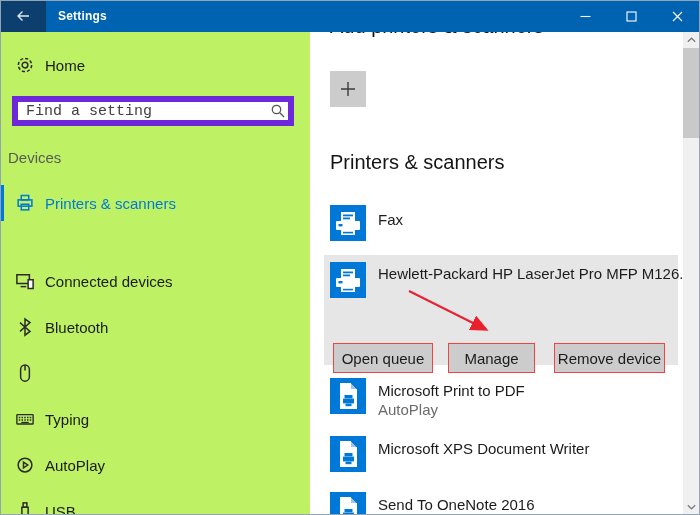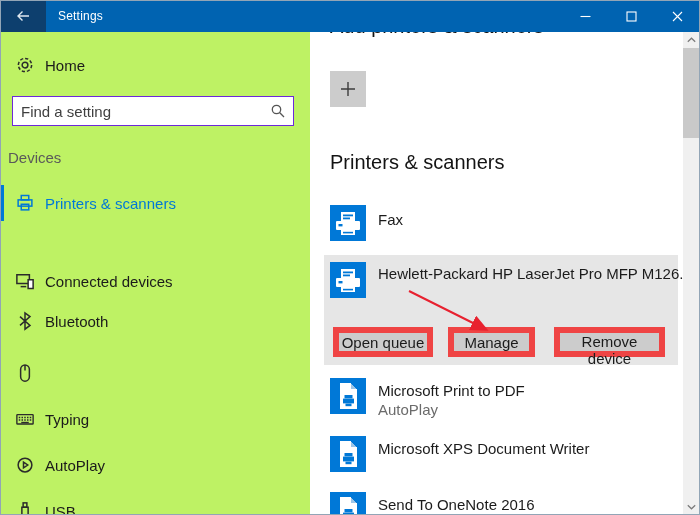--- a/index.html
+++ b/index.html
@@ -16,39 +16,39 @@
   
   .titlebar {
     position:absolute; left:0; top:0; width:700px; height:32px;
     background:var(--titlebar); z-index:10; display:flex; align-items:stretch;
   }
   .back-btn {
     width:46px; height:32px; background:var(--backbtn);
     display:flex; align-items:center; justify-content:center; cursor:pointer;
   }
   .win-title {
-    color:#fff; font-size:12px; font-weight:400; letter-spacing:.2px;
+    color:#fff; font-size:12px; font-weight:700; letter-spacing:.2px;
     display:flex; align-items:center; margin-left:12px; flex:1;
   }
   .win-controls { display:flex; }
   .win-btn { width:46px; height:32px; display:flex; align-items:center; justify-content:center; cursor:pointer; }
   
   .sidebar { position:absolute; left:0; top:32px; width:310px; bottom:0; background:#bef264; }
   .home-row {
     position:absolute; left:0; top:15px; width:300px; height:36px;
     display:flex; align-items:center; cursor:pointer; font-size:15px;
   }
   .home-row .nav-ic { position:absolute; left:15px; }
   .home-row .lbl { position:absolute; left:45px; }
   .searchbox {
     position:absolute; left:12px; top:64px; width:282px; height:30px;
   }
   .searchbox input {
-    width:100%; height:100%; border:1px solid #6d28d9; background:#fff;
-    font-family:Liberation Sans, sans-serif; font-size:15px; color:#222;
+    width:100%; height:100%; border:6px solid #6d28d9; background:#fff;
+    font-family:Liberation Mono, monospace; font-size:15px; color:#222;
     padding:0 30px 0 8px; outline:none;
   }
   .searchbox input::placeholder { color:#3f3f3f; opacity:1; }
   .searchbox .mag { position:absolute; right:8px; top:7px; }
   .section-lbl {
     position:absolute; left:8px; top:117px; font-size:15px; color:#5a5a5a;
   }
   .nav-item {
     position:absolute; left:0; width:300px; height:36px; cursor:pointer; font-size:15px;
   }
@@ -77,22 +77,22 @@
   .prow .tile { left:0; top:0; }
   .prow .name { position:absolute; left:48px; top:3px; font-size:15px; line-height:19px; white-space:nowrap; color:#1b1b1b; }
   .prow .sub  { position:absolute; left:48px; top:22px; font-size:15px; line-height:19px; color:#6b6b6b; }
   .sel-card {
     position:absolute; left:324px; top:255px; width:354px; height:110px;
     background:var(--rowsel);
   }
   .sel-card .tile { position:absolute; left:6px; top:7px; }
   .sel-card .name { position:absolute; left:54px; top:10px; font-size:15px; white-space:nowrap; }
   .card-btn {
-    position:absolute; top:72px; height:30px; background:var(--btn);
-    border:6px solid #ef4444; font-family:"Liberation Sans", sans-serif;
+    position:absolute; top:88px; height:30px; background:var(--btn);
+    border:1px solid #ef4444; font-family:"Liberation Sans", sans-serif;
     font-size:15px; color:#1b1b1b; cursor:pointer; padding:0;
   }
   #btn-queue  { left:9px;  width:100px; }
   #btn-manage { left:124px; width:87px; }
   #btn-remove { left:230px; width:111px; }
   
   .scrollbar {
     position:absolute; right:0; top:32px; width:17px; bottom:0; background:var(--sbtrack); z-index:5;
   }
   .sb-btn { position:absolute; left:0; width:17px; height:15px; display:flex; align-items:center; justify-content:center; cursor:pointer; }
@@ -234,21 +234,21 @@
       <span class="nav-ic">
         <svg width="20" height="20" viewBox="0 0 16 16" fill="none" stroke="#2b2b2b" stroke-width="1.2">
           <rect x="1.5" y="3" width="10" height="7"></rect>
             <path d="M4.5 12.5 H9"></path>
             <rect x="10.5" y="7" width="4" height="7" fill="#fff"></rect>
         </svg>
       </span>
       <span class="lbl">Connected devices</span>
     </div>
 
-    <div class="nav-item" style="top:271px;">
+    <div class="nav-item" style="top:277px;">
 
       <span class="nav-ic">
         <svg width="20" height="20" viewBox="0 0 16 16" fill="none" stroke="#2b2b2b" stroke-width="1.2">
           <path d="M4 4.5 L12 11.5 L8 14.5 V1.5 L12 4.5 L4 11.5"></path>
         </svg>
       </span>
       <span class="lbl">Bluetooth</span>
     </div>
 
     <div class="nav-item" style="top:323px;">

